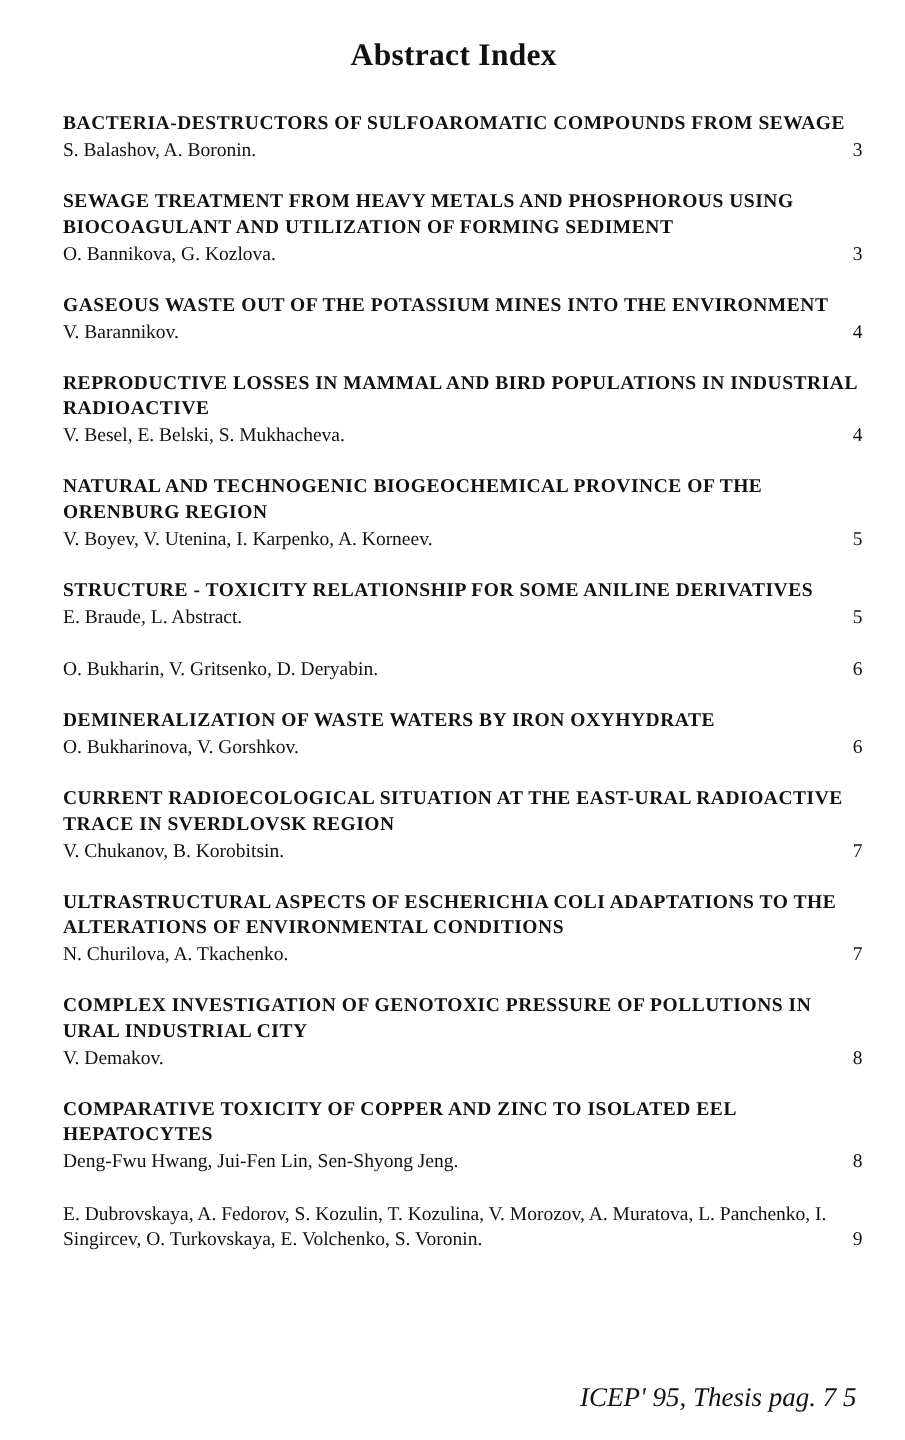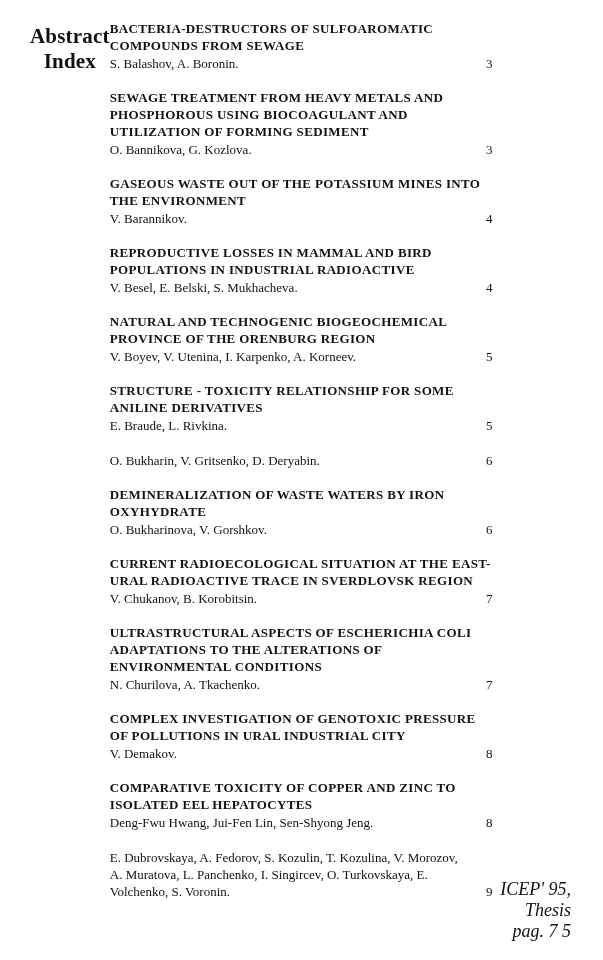--- a/index.html
+++ b/index.html
@@ -9,36 +9,37 @@
   }
   .page {
     width: 603px;
     height: 960px;
     box-sizing: border-box;
     background: #ffffff;
     color: #111111;
     font-family: "Liberation Serif", serif;
     padding: 20px 28px 18px 30px;
     display: flex;
-    flex-direction: row;
+    flex-direction: column;
     overflow: hidden;
   }
   .doc-title {
     text-align: center;
     font-size: 21px;
     font-weight: bold;
     margin: 4px 0 24px 0;
     letter-spacing: 0.2px;
   }
   .entries {
     display: flex;
     flex-direction: column;
   }
   .entry {
     margin-bottom: 17px;
+    margin-left: 12px;
   }
   .entry-title {
     font-weight: bold;
     font-size: 13px;
     line-height: 17px;
     letter-spacing: 0.35px;
   }
   .entry-meta {
     display: flex;
     justify-content: space-between;
@@ -108,21 +109,21 @@
       <div class="entry-title">NATURAL AND TECHNOGENIC BIOGEOCHEMICAL PROVINCE OF THE ORENBURG REGION</div>
       <div class="entry-meta">
         <span class="entry-authors">V. Boyev, V. Utenina, I. Karpenko, A. Korneev.</span>
         <span class="entry-page">5</span>
       </div>
     </div>
 
     <div class="entry">
       <div class="entry-title">STRUCTURE - TOXICITY RELATIONSHIP FOR SOME ANILINE DERIVATIVES</div>
       <div class="entry-meta">
-        <span class="entry-authors">E. Braude, L. Rivkina.</span>
+        <span class="entry-authors">E. Braude, L. Abstract.</span>
         <span class="entry-page">5</span>
       </div>
     </div>
 
     <div class="entry">
       <div class="entry-meta">
         <span class="entry-authors">O. Bukharin, V. Gritsenko, D. Deryabin.</span>
         <span class="entry-page">6</span>
       </div>
     </div>

